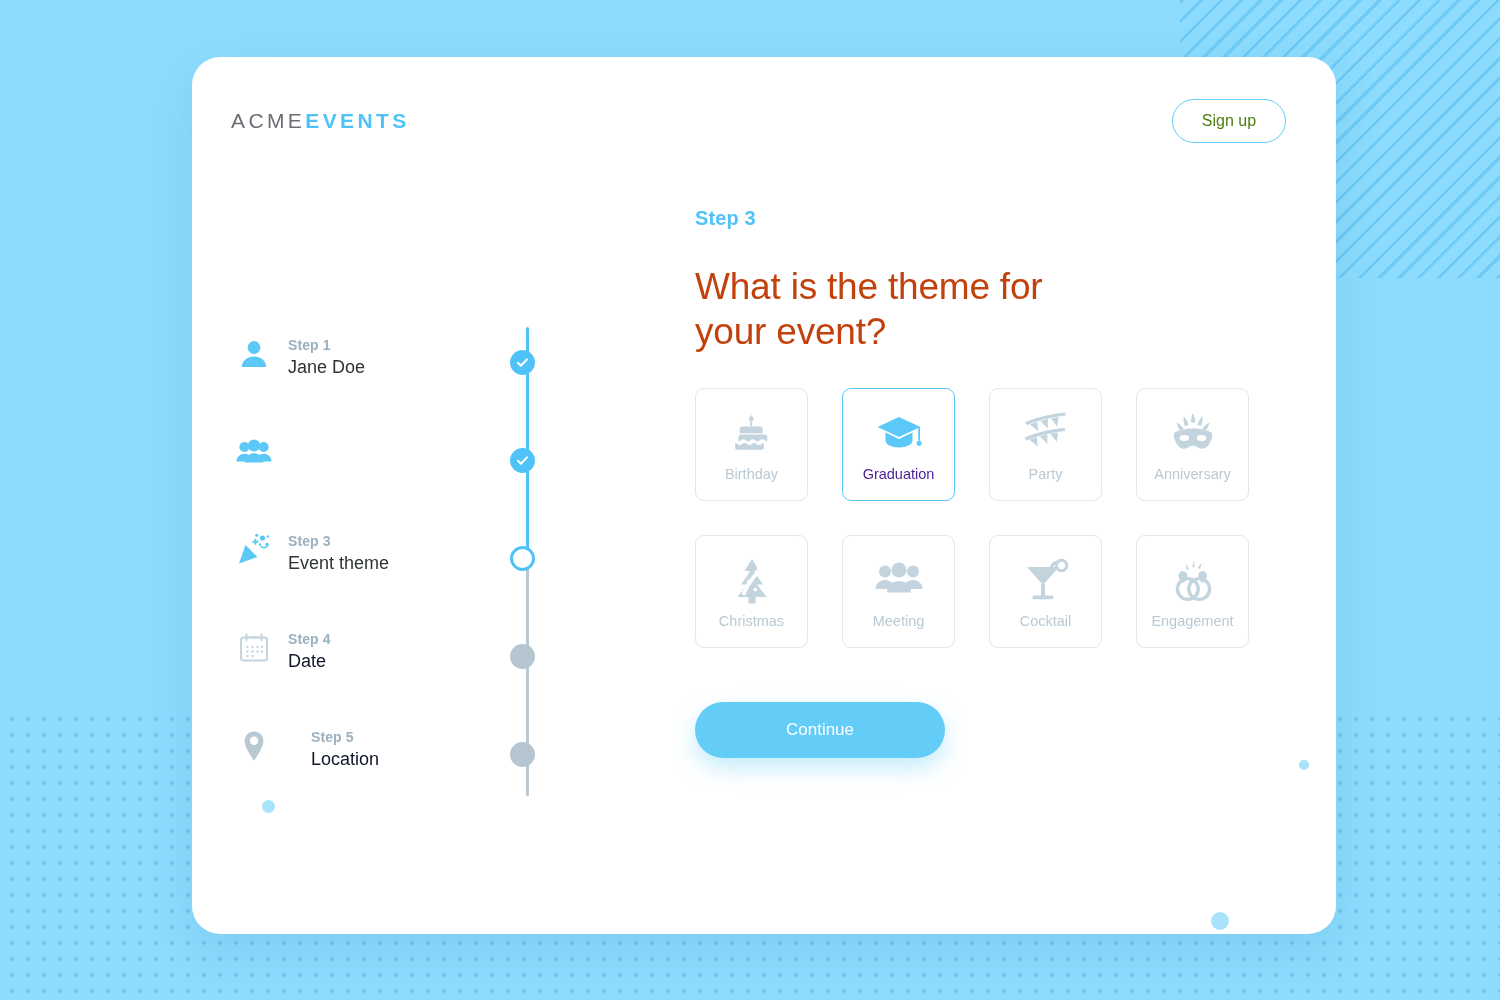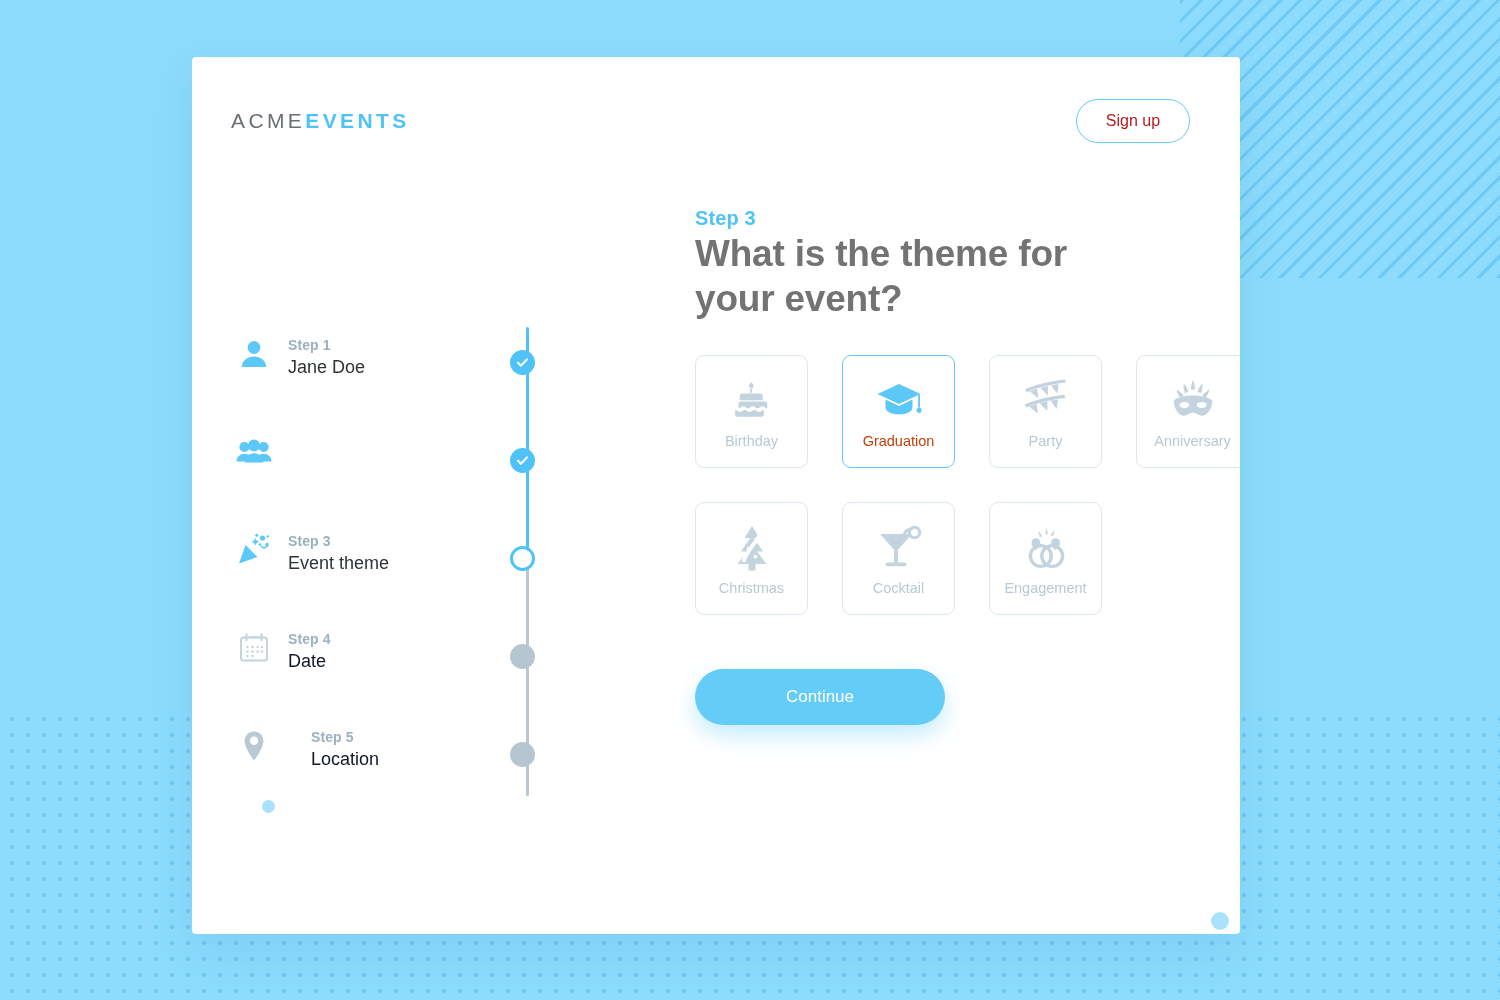--- a/index.html
+++ b/index.html
@@ -54,24 +54,24 @@
     height: 429px;
     background: #8ddcfd;
     pointer-events: none;
   }
 
   
   .app-card {
     position: absolute;
     left: 192px;
     top: 57px;
-    width: 1048px;
+    width: 1144px;
     height: 877px;
     background: #ffffff;
-    border-radius: 4px;
+    border-radius: 28px;
     box-shadow: 0 16px 48px rgba(40, 130, 180, 0.16);
     overflow: hidden;
   }
 
   .card-dot {
     position: absolute;
     border-radius: 50%;
     background: #a8e3fb;
   }
   .card-dot.d1 { left: 70px;   top: 743px; width: 13px; height: 13px; }
@@ -99,21 +99,21 @@
 
   .signup-btn {
     position: absolute;
     right: 50px;
     top: 42px;
     width: 114px;
     height: 44px;
     border: 1.6px solid #64cdf7;
     border-radius: 999px;
     background: #ffffff;
-    color: #b91c1c;
+    color: #4d7c0f;
     font-size: 16px;
     font-family: "Liberation Sans", sans-serif;
     cursor: pointer;
     line-height: 1;
   }
 
   
   .stepper {
     position: absolute;
     left: 40px;
@@ -199,24 +199,24 @@
   }
 
   .step-label {
     font-size: 20px;
     color: #4fc3f7;
     font-weight: 700;
     letter-spacing: 0.1px;
   }
 
   .headline {
-    margin-top: 1px;
+    margin-top: 34px;
     font-size: 37px;
-    font-weight: 700;
-    color: #737373;
+    font-weight: 400;
+    color: #c2410c;
     line-height: 1.22;
     letter-spacing: -0.2px;
     max-width: 420px;
   }
 
   
   .theme-grid {
     margin-top: 34px;
     display: grid;
     grid-template-columns: repeat(4, 113px);
@@ -244,21 +244,21 @@
     justify-content: center;
     margin-bottom: 8px;
   }
   .theme-ico svg { display: block; }
 
   .theme-label {
     font-size: 14.5px;
     color: #b9c9d3;
     line-height: 1;
   }
-  .theme-card.selected .theme-label { color: #c2410c; }
+  .theme-card.selected .theme-label { color: #4c1d95; }
 
   
   .continue-btn {
     margin-top: 54px;
     width: 250px;
     height: 56px;
     border: none;
     border-radius: 999px;
     background: #63cdf8;
     color: #ffffff;
@@ -463,20 +463,33 @@
               <rect x="19.5" y="39.5" width="7" height="7"></rect>
               <path d="M30.5 3c3 4.6 2.4 9.8-2.2 15.6-4.6 5.8-9.4 12-12.2 20.2l-3.4-1.6c3-8.8 8-15.3 12.8-21.3 3.8-4.8 4.4-8.6 2.2-11.8z" fill="#ffffff"></path>
               <circle cx="19.6" cy="24.6" r="1.9" fill="#ffffff"></circle>
               <circle cx="26.4" cy="32.6" r="1.9" fill="#ffffff"></circle>
               <circle cx="15.2" cy="34.2" r="1.6" fill="#ffffff"></circle>
             </svg>
           </span>
           <span class="theme-label">Christmas</span>
         </div>
 
+        <div class="theme-card">
+          <span class="theme-ico">
+            <svg width="50" height="42" viewBox="0 0 50 42" fill="#c3d4de">
+              <circle cx="11" cy="11.5" r="6"></circle>
+              <path d="M1.5 29c0-5.4 4.3-9 9.5-9s9.5 3.6 9.5 9z"></path>
+              <circle cx="39" cy="11.5" r="6"></circle>
+              <path d="M29.5 29c0-5.4 4.3-9 9.5-9s9.5 3.6 9.5 9z"></path>
+              <circle cx="25" cy="10" r="7.6"></circle>
+              <path d="M13 32.5c0-6.8 5.4-11.4 12-11.4s12 4.6 12 11.4z"></path>
+            </svg>
+          </span>
+          <span class="theme-label">Meeting</span>
+        </div>
 
         <div class="theme-card">
           <span class="theme-ico">
             <svg width="48" height="46" viewBox="0 0 48 46" fill="#c3d4de">
               <path d="M5 9h32L21 27z"></path>
               <rect x="19" y="26" width="4" height="13"></rect>
               <rect x="10.5" y="37.5" width="21" height="3.8" rx="1.9"></rect>
               <path d="M29 9.5c1.5-3.4 4-5.6 7.2-5.6" stroke="#c3d4de" stroke-width="3" fill="none" stroke-linecap="round"></path>
               <circle cx="39.5" cy="7.5" r="5.2" fill="none" stroke="#c3d4de" stroke-width="3"></circle>
             </svg>

